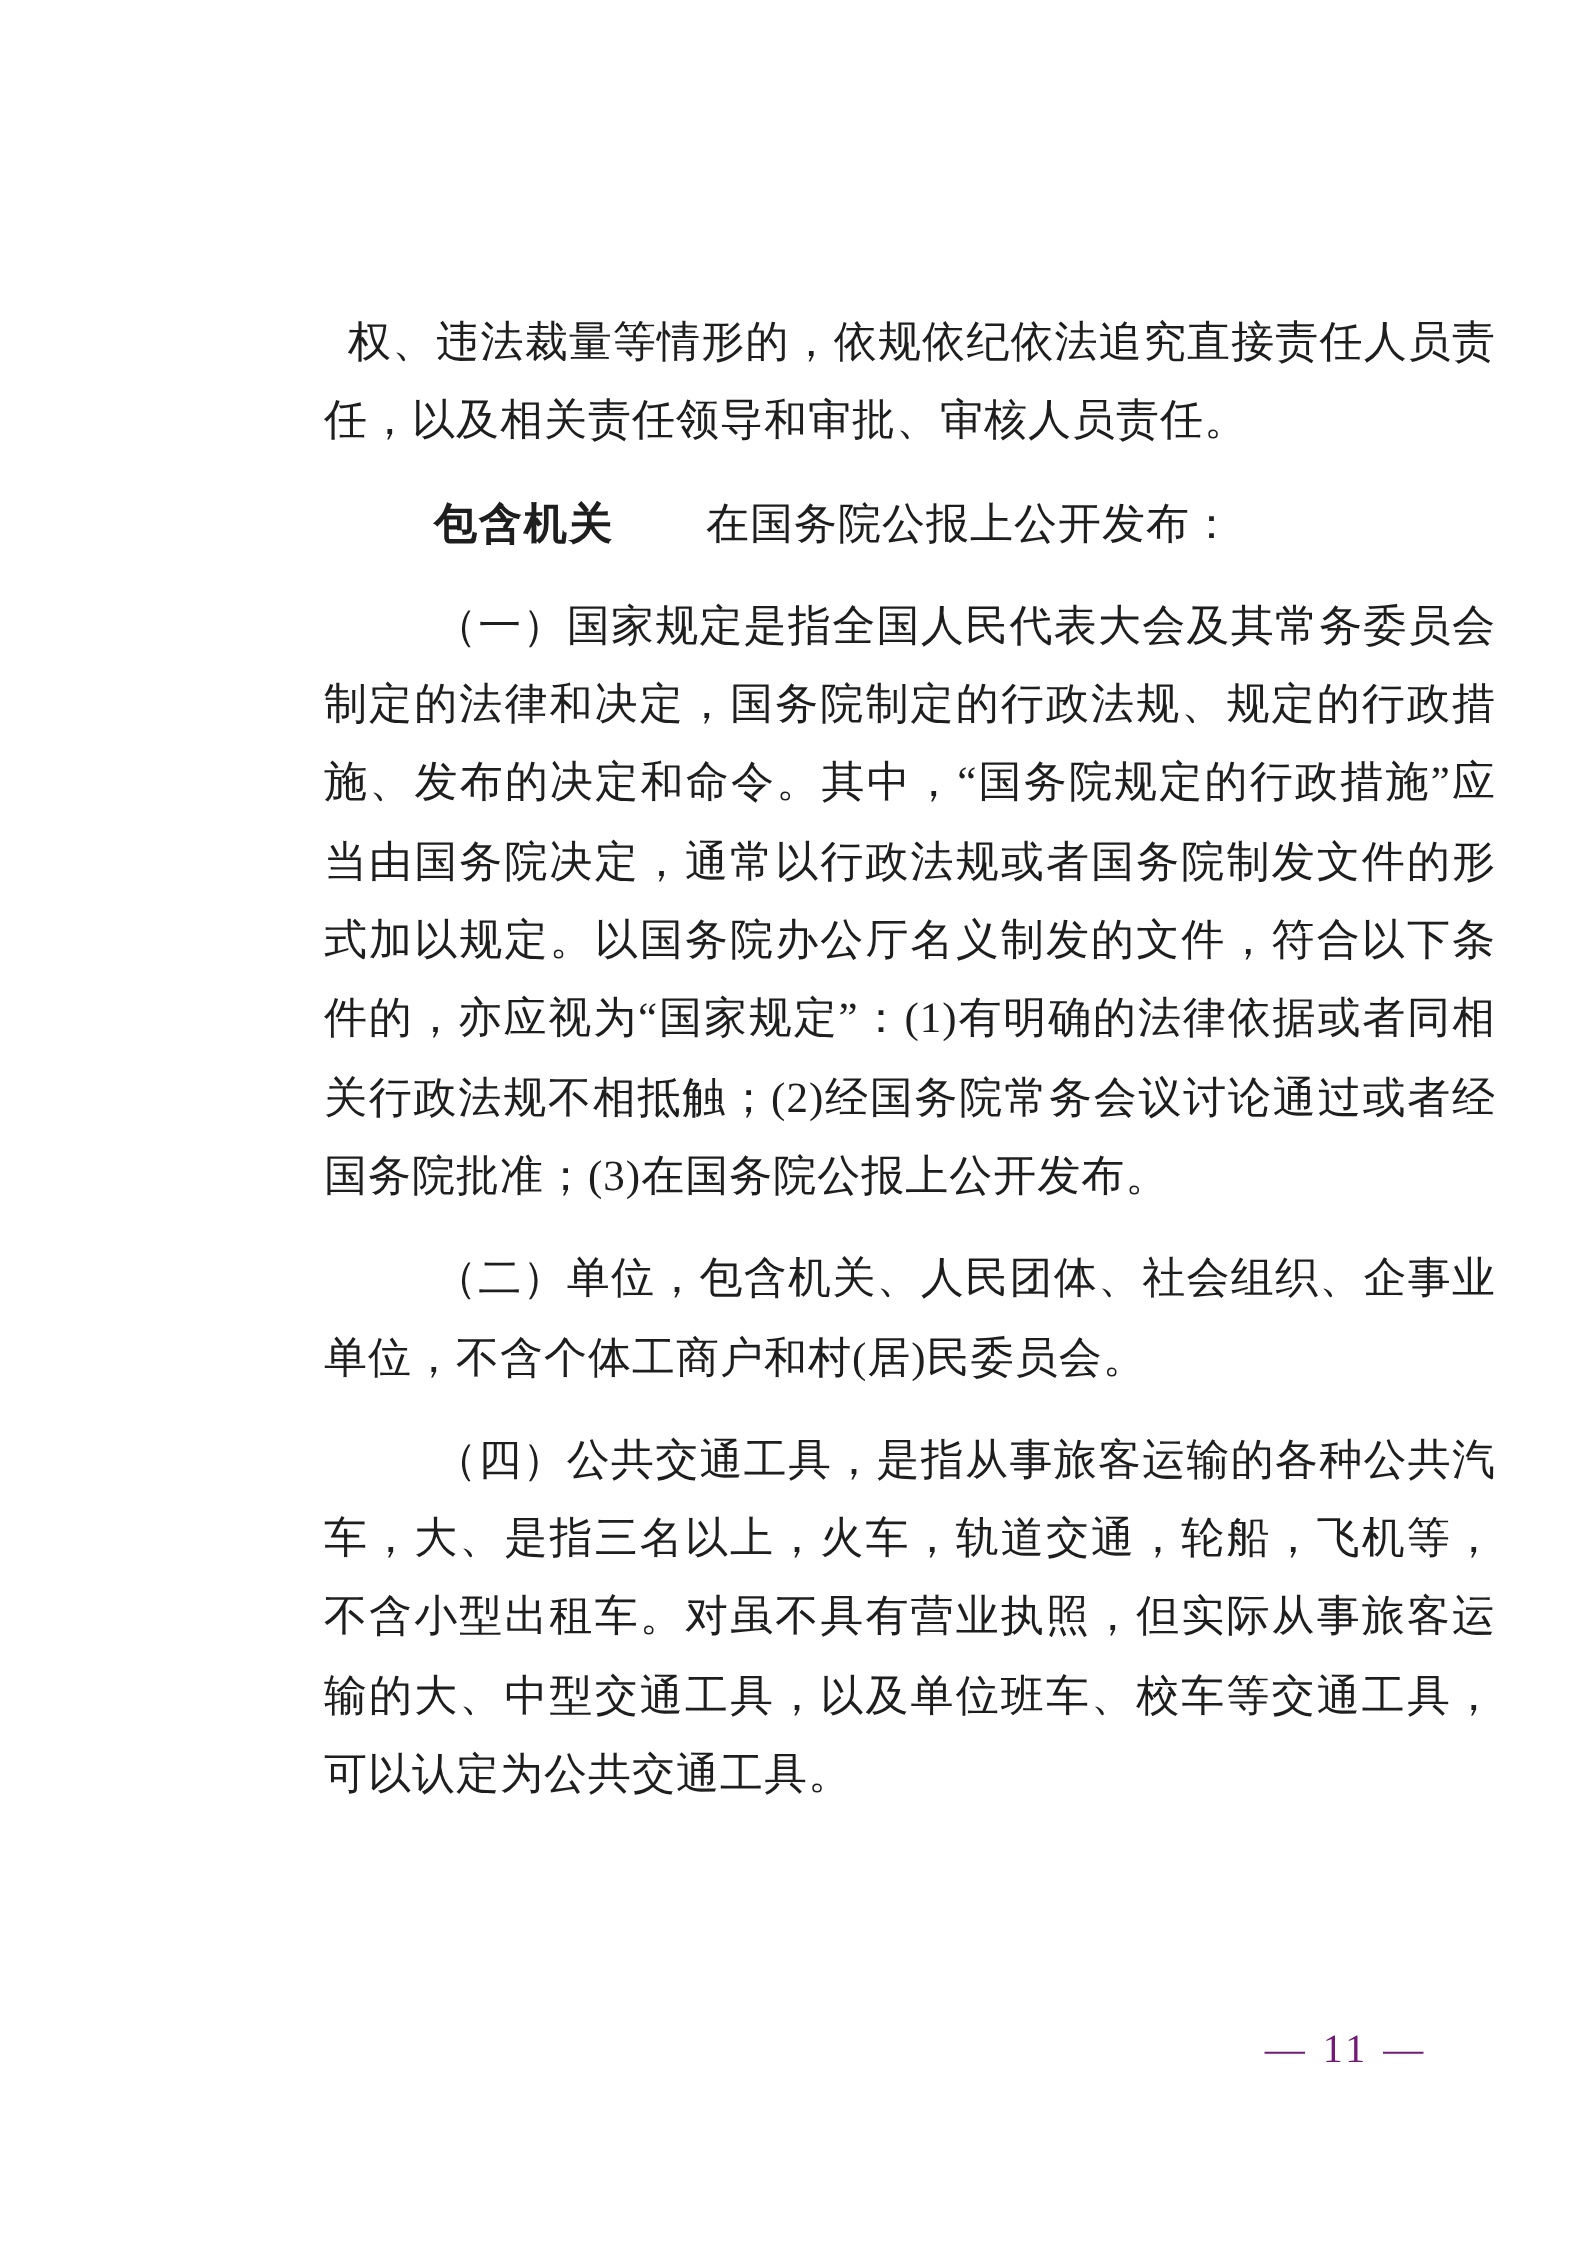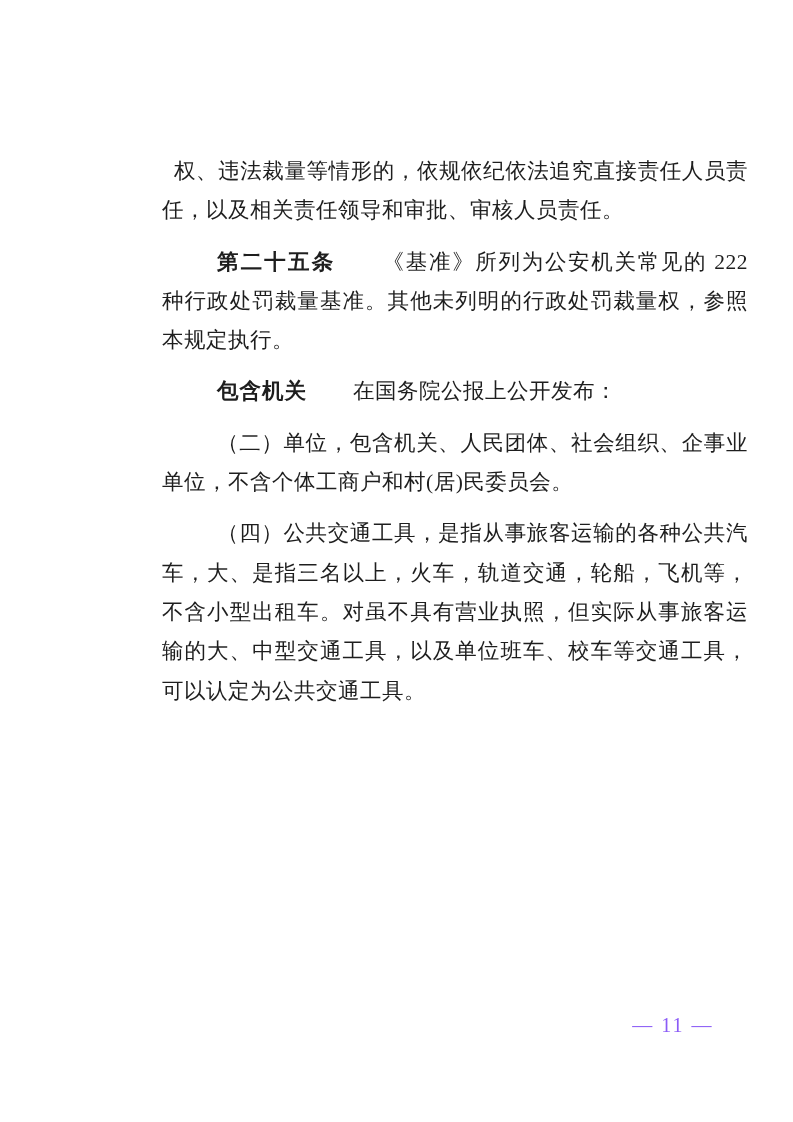--- a/index.html
+++ b/index.html
@@ -38,37 +38,37 @@
     letter-spacing: 1px;
   }
   .page-number {
     position: absolute;
     top: 966px;
     left: 560px;
     width: 130px;
     text-align: center;
     font-size: 20px;
     letter-spacing: 2px;
-    color: #8b5cf6;
+    color: #701a75;
     font-family: "Liberation Serif", "DejaVu Serif", serif;
   }
 </style>
 </head>
 <body>
 
 <div class="page">
 
   <div class="doc-body">
 
     <p><span>权、违法裁量等情形的，依规依纪依法追究直接责任人员责任，以及相关责任领导和审批、审核人员责任。</span></p>
 
-    <p class="indent"><span class="article-heading">第二十五条</span><span>　《基准》所列为公安机关常见的 222 种行政处罚裁量基准。其他未列明的行政处罚裁量权，参照本规定执行。</span></p>
 
     <p class="indent"><span class="article-heading">包含机关</span><span>　在国务院公报上公开发布：</span></p>
 
+    <p class="indent"><span>（一）国家规定是指全国人民代表大会及其常务委员会制定的法律和决定，国务院制定的行政法规、规定的行政措施、发布的决定和命令。其中，“国务院规定的行政措施”应当由国务院决定，通常以行政法规或者国务院制发文件的形式加以规定。以国务院办公厅名义制发的文件，符合以下条件的，亦应视为“国家规定”：(1)有明确的法律依据或者同相关行政法规不相抵触；(2)经国务院常务会议讨论通过或者经国务院批准；(3)在国务院公报上公开发布。</span></p>
 
     <p class="indent"><span>（二）单位，包含机关、人民团体、社会组织、企事业单位，不含个体工商户和村(居)民委员会。</span></p>
 
 
     <p class="indent"><span>（四）公共交通工具，是指从事旅客运输的各种公共汽车，大、是指三名以上，火车，轨道交通，轮船，飞机等，不含小型出租车。对虽不具有营业执照，但实际从事旅客运输的大、中型交通工具，以及单位班车、校车等交通工具，可以认定为公共交通工具。</span></p>
 
   </div>
 
   <div class="page-number">— 11 —</div>
 

